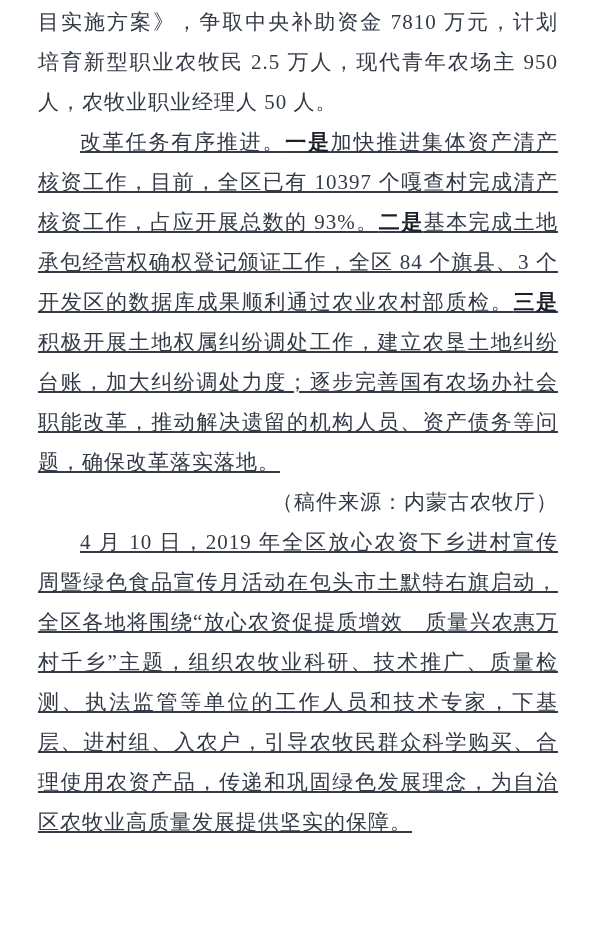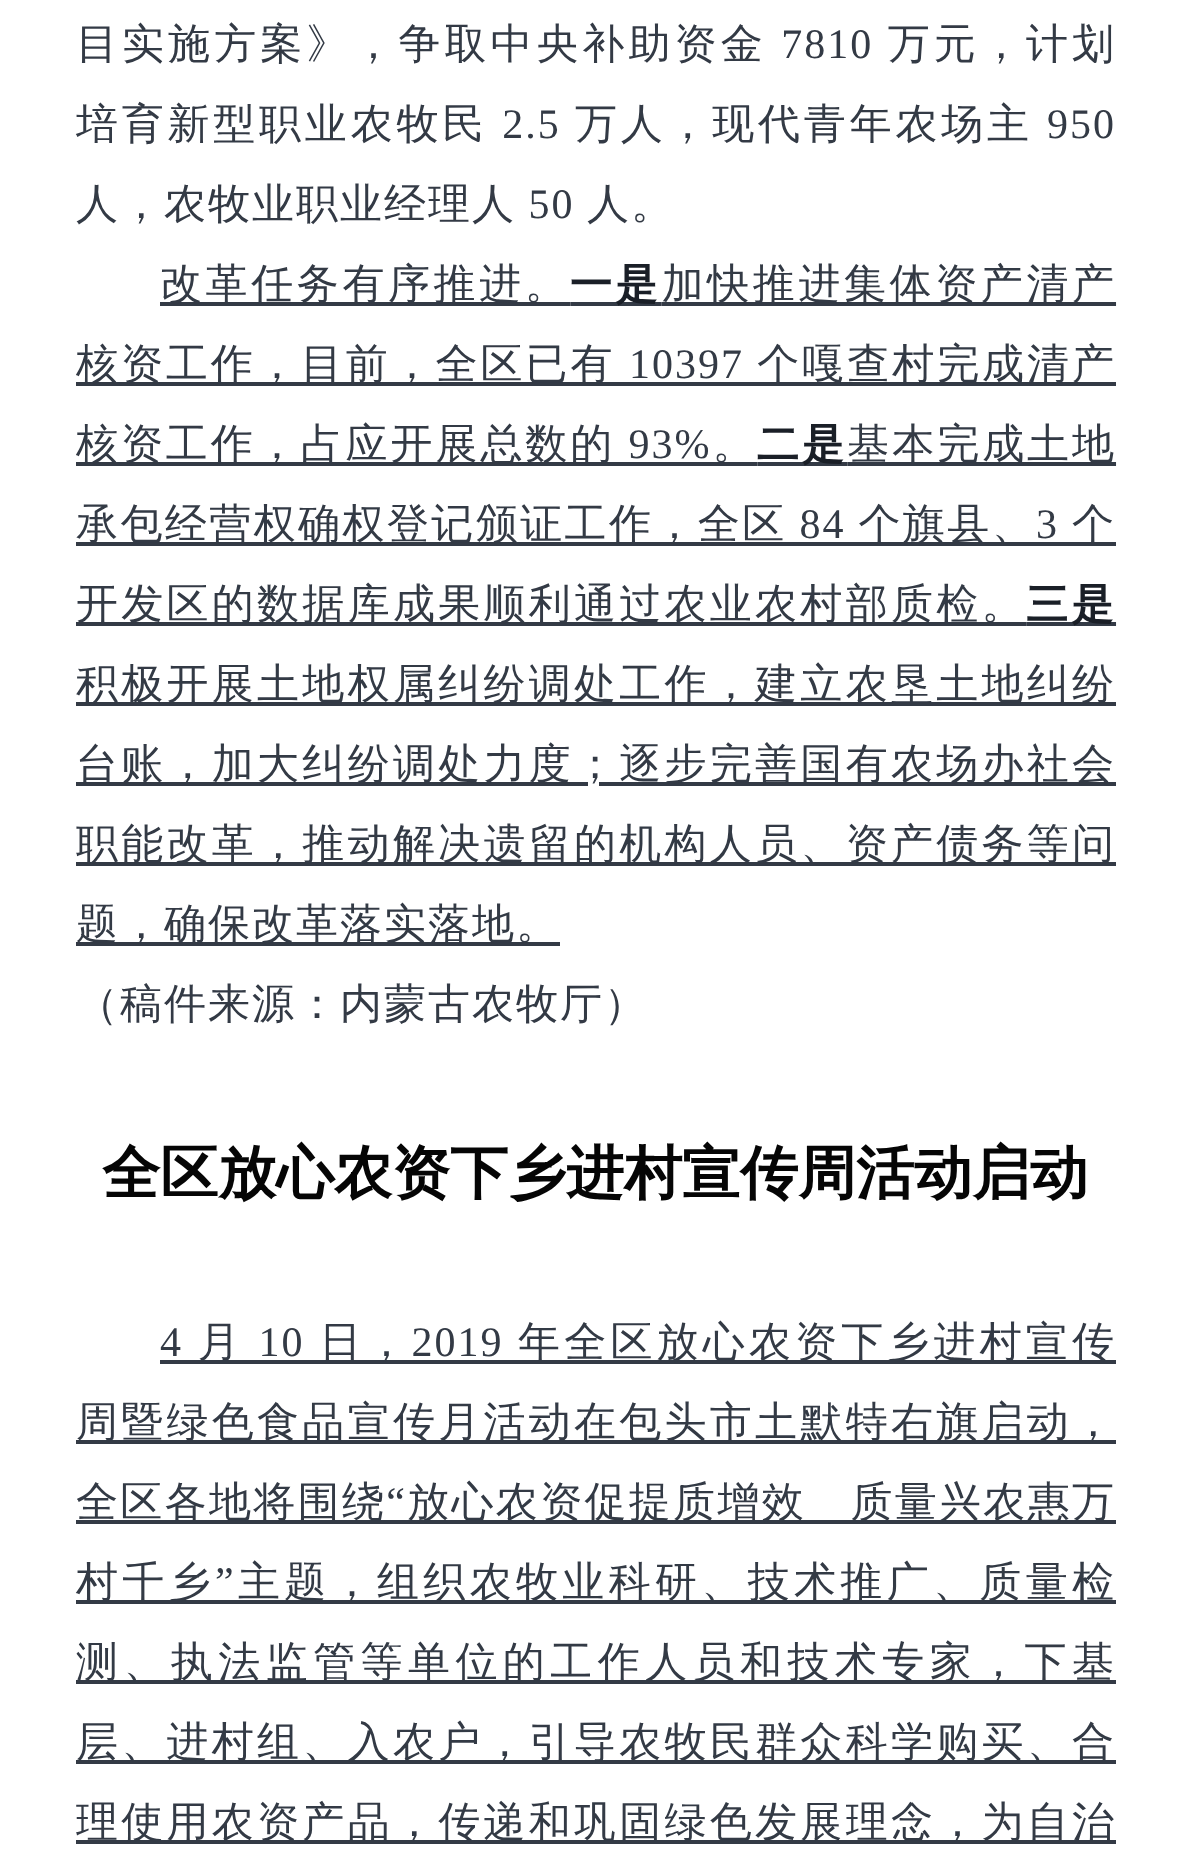--- a/index.html
+++ b/index.html
@@ -30,20 +30,21 @@
   .indent {
     text-indent: 2em;
     text-decoration: underline;
   }
   .em-bold {
     font-weight: bold;
     color: #1a1f27;
   }
   .source-line {
     margin: 0;
+    text-align: right;
     letter-spacing: 1px;
   }
   .article-title {
     margin: 45px 0 44px 0;
     font-size: 29px;
     line-height: 40px;
     font-weight: bold;
     color: #050505;
     text-align: center;
     letter-spacing: 0;
@@ -54,17 +55,16 @@
 <body>
 
 <div class="page">
 
   <p class="body-para"><span>目实施方案》，争取中央补助资金 7810 万元，计划培育新型职业农牧民 2.5 万人，现代青年农场主 950 人，农牧业职业经理人 50 人。</span></p>
 
   <p class="body-para indent"><span>改革任务有序推进。</span><strong class="em-bold">一是</strong><span>加快推进集体资产清产核资工作，目前，全区已有 10397 个嘎查村完成清产核资工作，占应开展总数的 93%。</span><strong class="em-bold">二是</strong><span>基本完成土地承包经营权确权登记颁证工作，全区 84 个旗县、3 个开发区的数据库成果顺利通过农业农村部质检。</span><strong class="em-bold">三是</strong><span>积极开展土地权属纠纷调处工作，建立农垦土地纠纷台账，加大纠纷调处力度；逐步完善国有农场办社会职能改革，推动解决遗留的机构人员、资产债务等问题，确保改革落实落地。</span></p>
 
   <p class="source-line">（稿件来源：内蒙古农牧厅）</p>
 
-  <h1 class="article-title">全区放心农资下乡进村宣传周活动启动</h1>
 
   <p class="body-para indent"><span>4 月 10 日，2019 年全区放心农资下乡进村宣传周暨绿色食品宣传月活动在包头市土默特右旗启动，全区各地将围绕“放心农资促提质增效　质量兴农惠万村千乡”主题，组织农牧业科研、技术推广、质量检测、执法监管等单位的工作人员和技术专家，下基层、进村组、入农户，引导农牧民群众科学购买、合理使用农资产品，传递和巩固绿色发展理念，为自治区农牧业高质量发展提供坚实的保障。</span></p>
 
 </div>
 
 </body></html>

